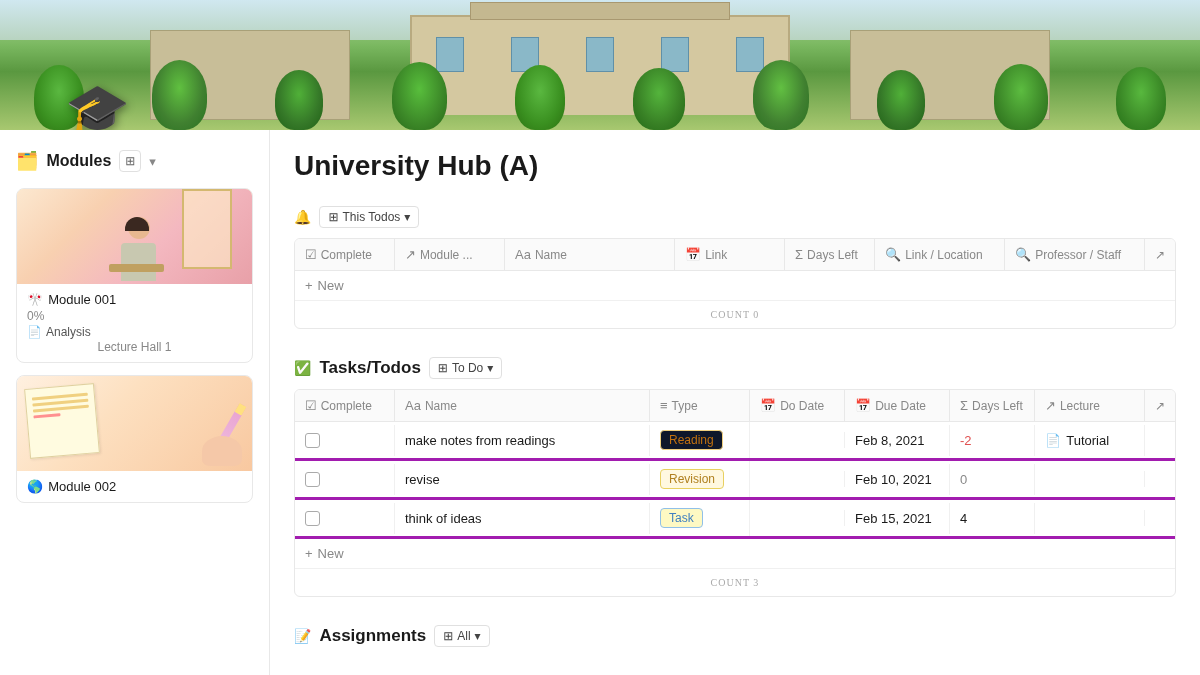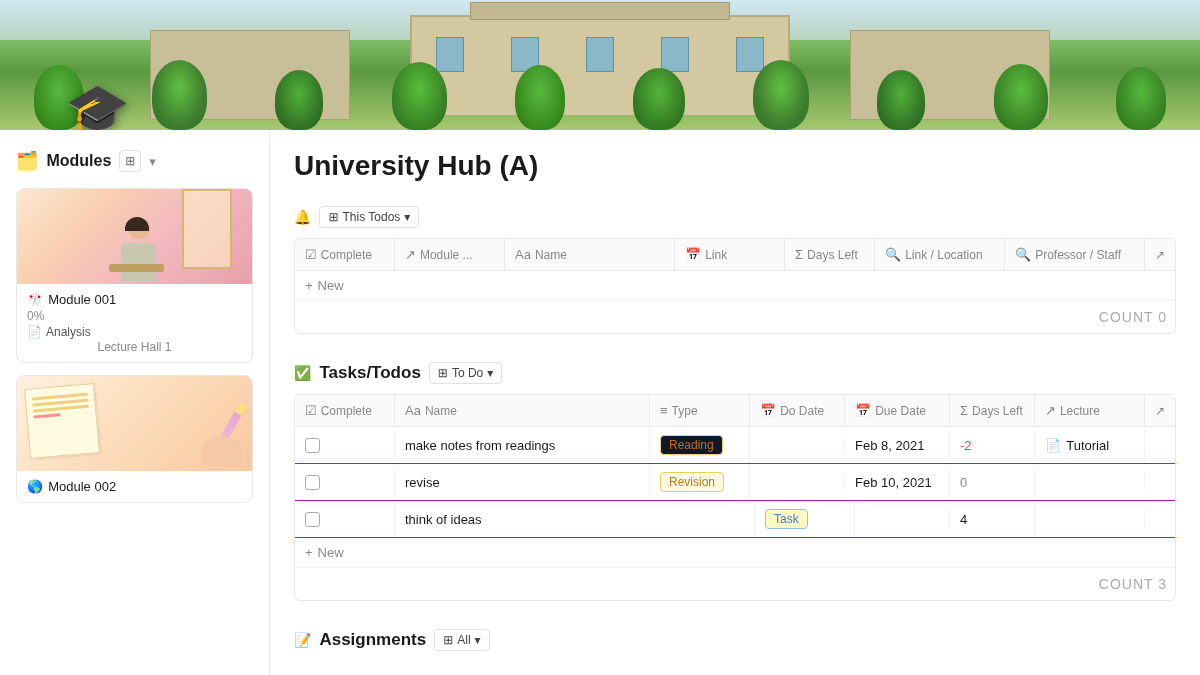--- a/index.html
+++ b/index.html
@@ -167,21 +167,21 @@
 
     
     .col-type { width: 100px; min-width: 90px; }
     .col-dodate { width: 95px; min-width: 80px; }
     .col-duedate { width: 105px; min-width: 90px; }
     .col-daysleft2 { width: 85px; min-width: 75px; }
     .col-lecture { width: 110px; min-width: 90px; }
 
     .table-row {
       display: flex;
-      border-bottom: 1px solid #a21caf;
+      border-bottom: 3px solid #a21caf;
       align-items: center;
     }
     .table-row:last-child { border-bottom: none; }
     .td {
       padding: 8px 10px;
       font-size: 13px;
       color: #1a1a1a;
       border-right: 1px solid #f0f0f0;
       display: flex;
       align-items: center;
@@ -201,26 +201,27 @@
     .new-row {
       display: flex;
       align-items: center;
       padding: 7px 10px;
       gap: 5px;
       color: #888;
       font-size: 13px;
       cursor: pointer;
     }
     .count-row {
-      text-align: right;
+      text-align: center;
       padding: 8px;
-      font-size: 14px;
+      font-size: 10px;
       color: #aaa;
       letter-spacing: 1px;
       border-top: 1px solid #f0f0f0;
+      font-family: Liberation Serif, serif;
     }
 
     
     .badge {
       padding: 2px 8px;
       border-radius: 4px;
       font-size: 12px;
       font-weight: 500;
     }
     .badge-reading { background: #0f172a; color: #c07010; border: 1px solid #f0d080; }
@@ -496,20 +497,21 @@
 
         <div class="table-row">
           <div class="td col-complete">
             <span class="checkbox"></span>
           </div>
           <div class="td col-name">think of ideas</div>
           <div class="td col-type">
             <span class="badge badge-task">Task</span>
           </div>
           <div class="td col-dodate"></div>
+          <div class="td col-duedate">Feb 15, 2021</div>
           <div class="td col-daysleft2 pos-days">4</div>
           <div class="td col-lecture"></div>
           <div class="td col-extra"></div>
         </div>
 
         <div class="new-row">
           <span>+</span>
           <span>New</span>
         </div>
         <div class="count-row">COUNT 3</div>

